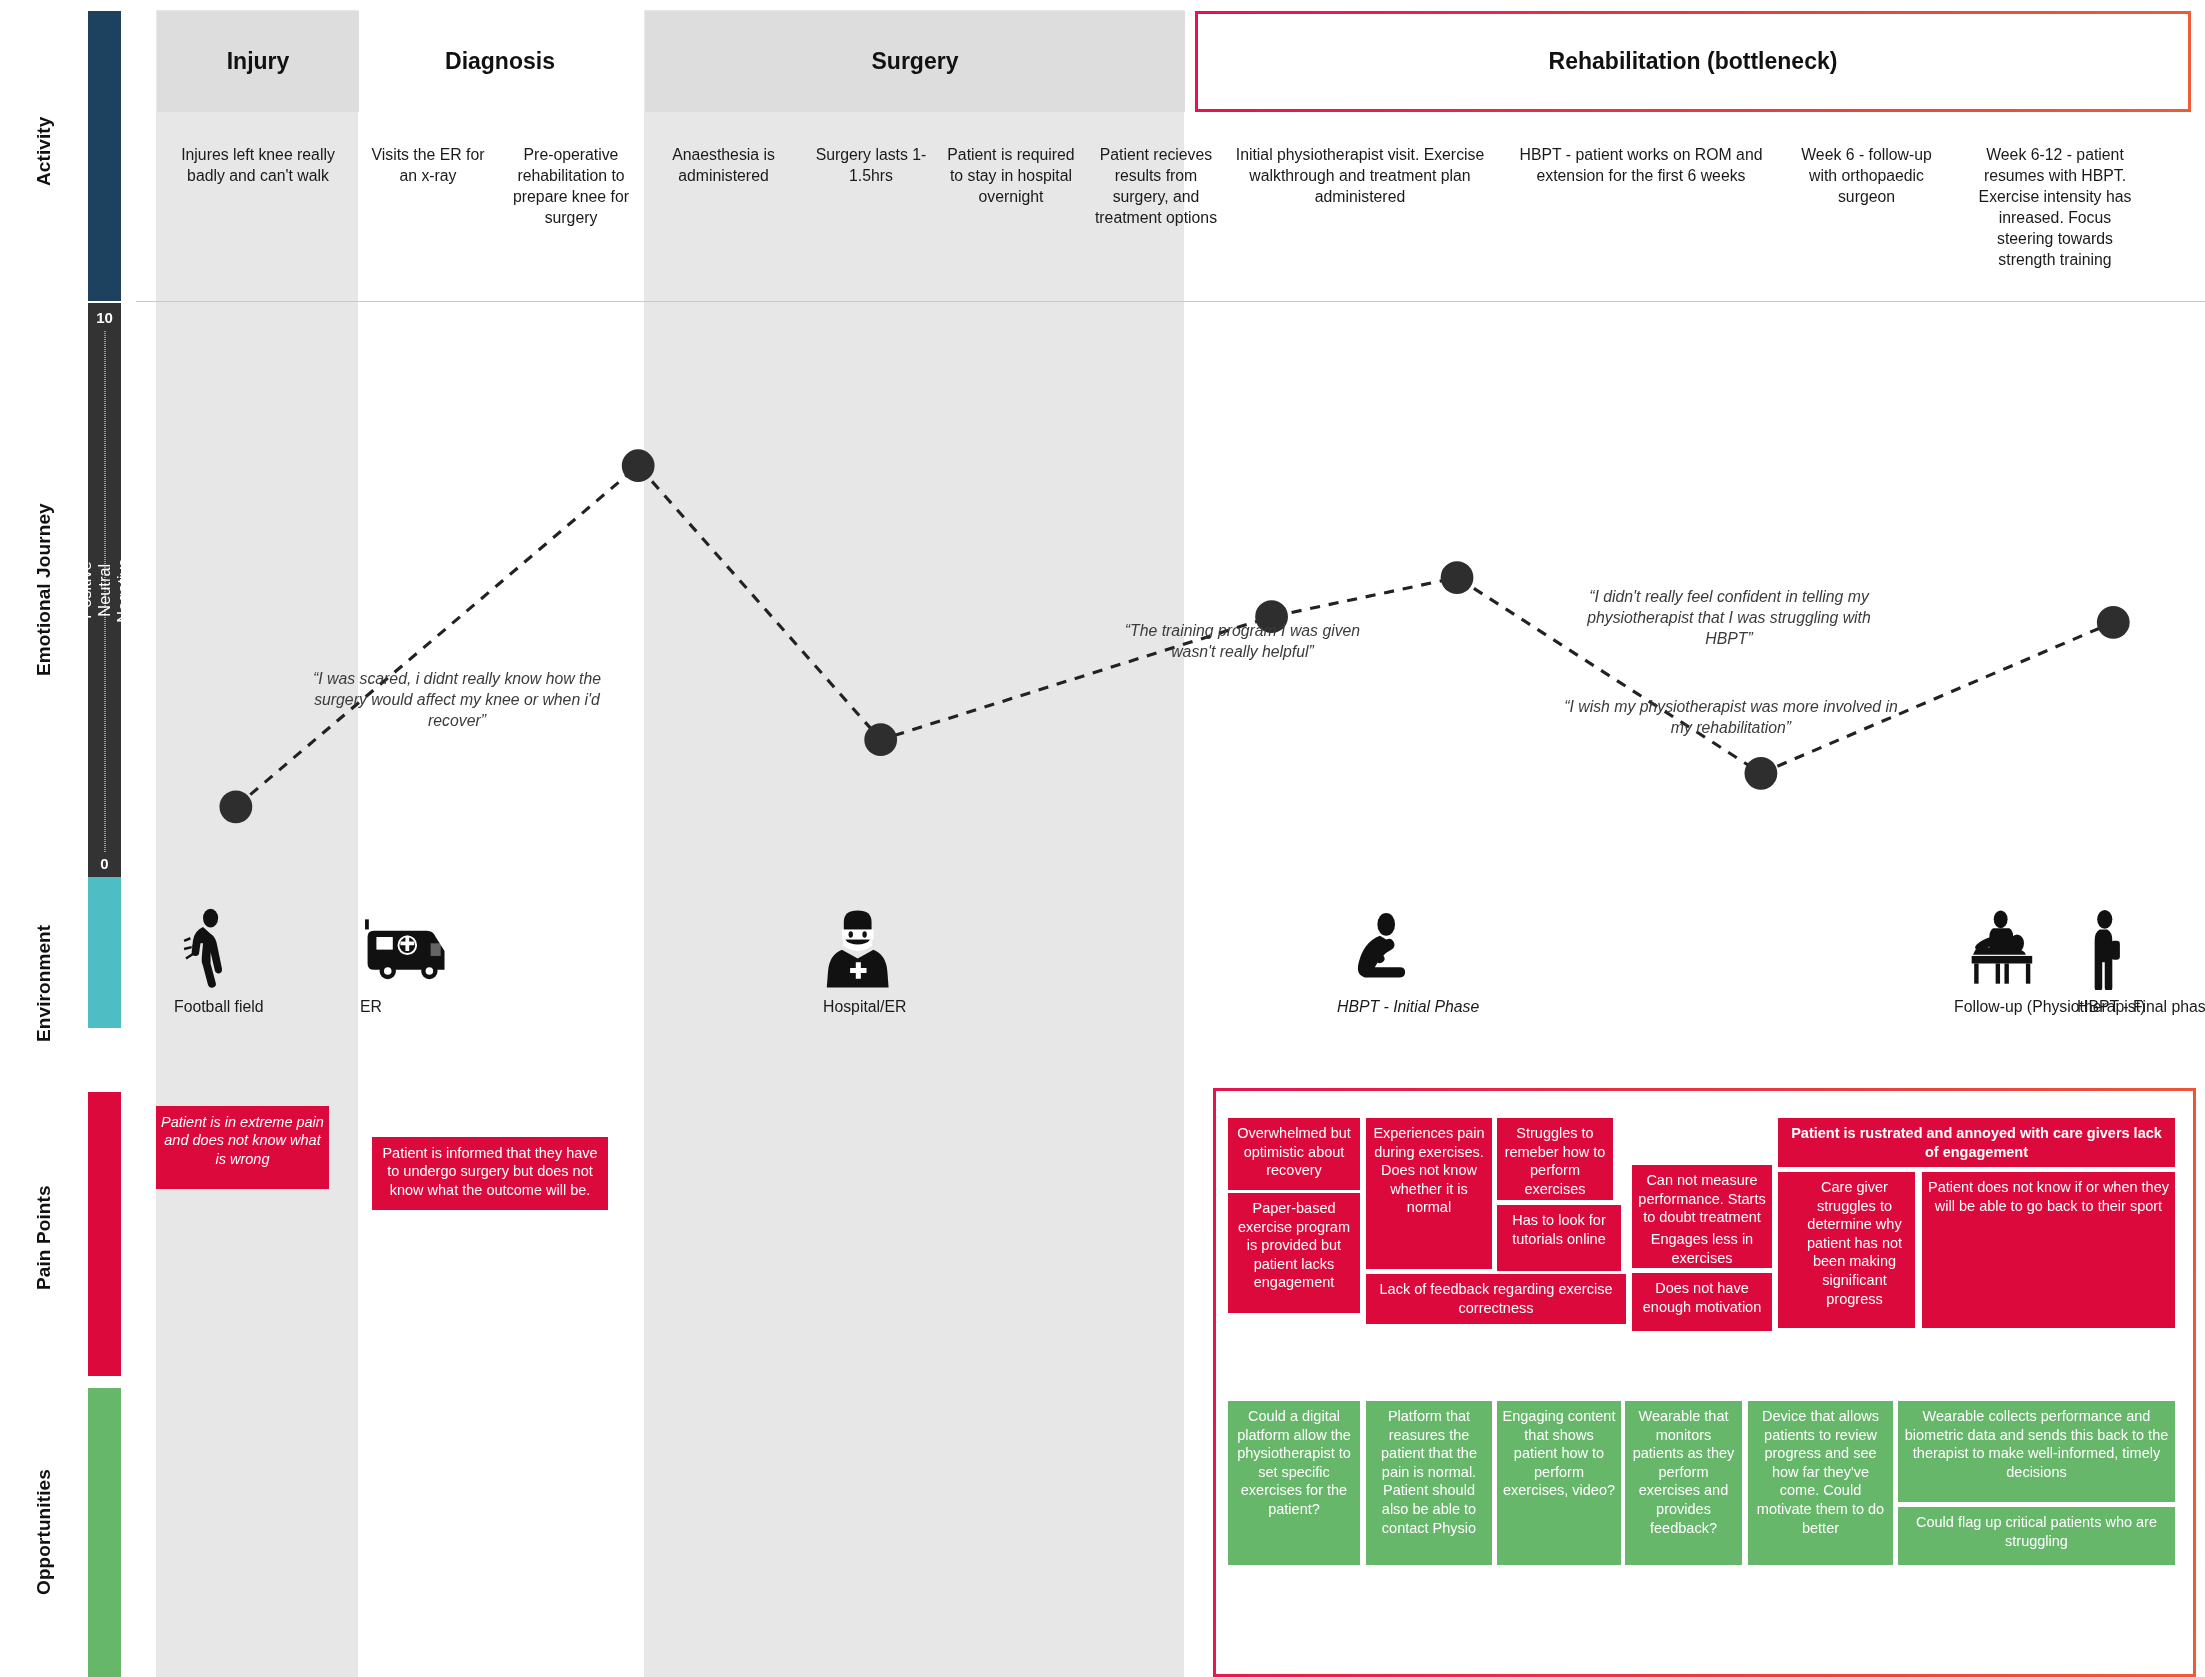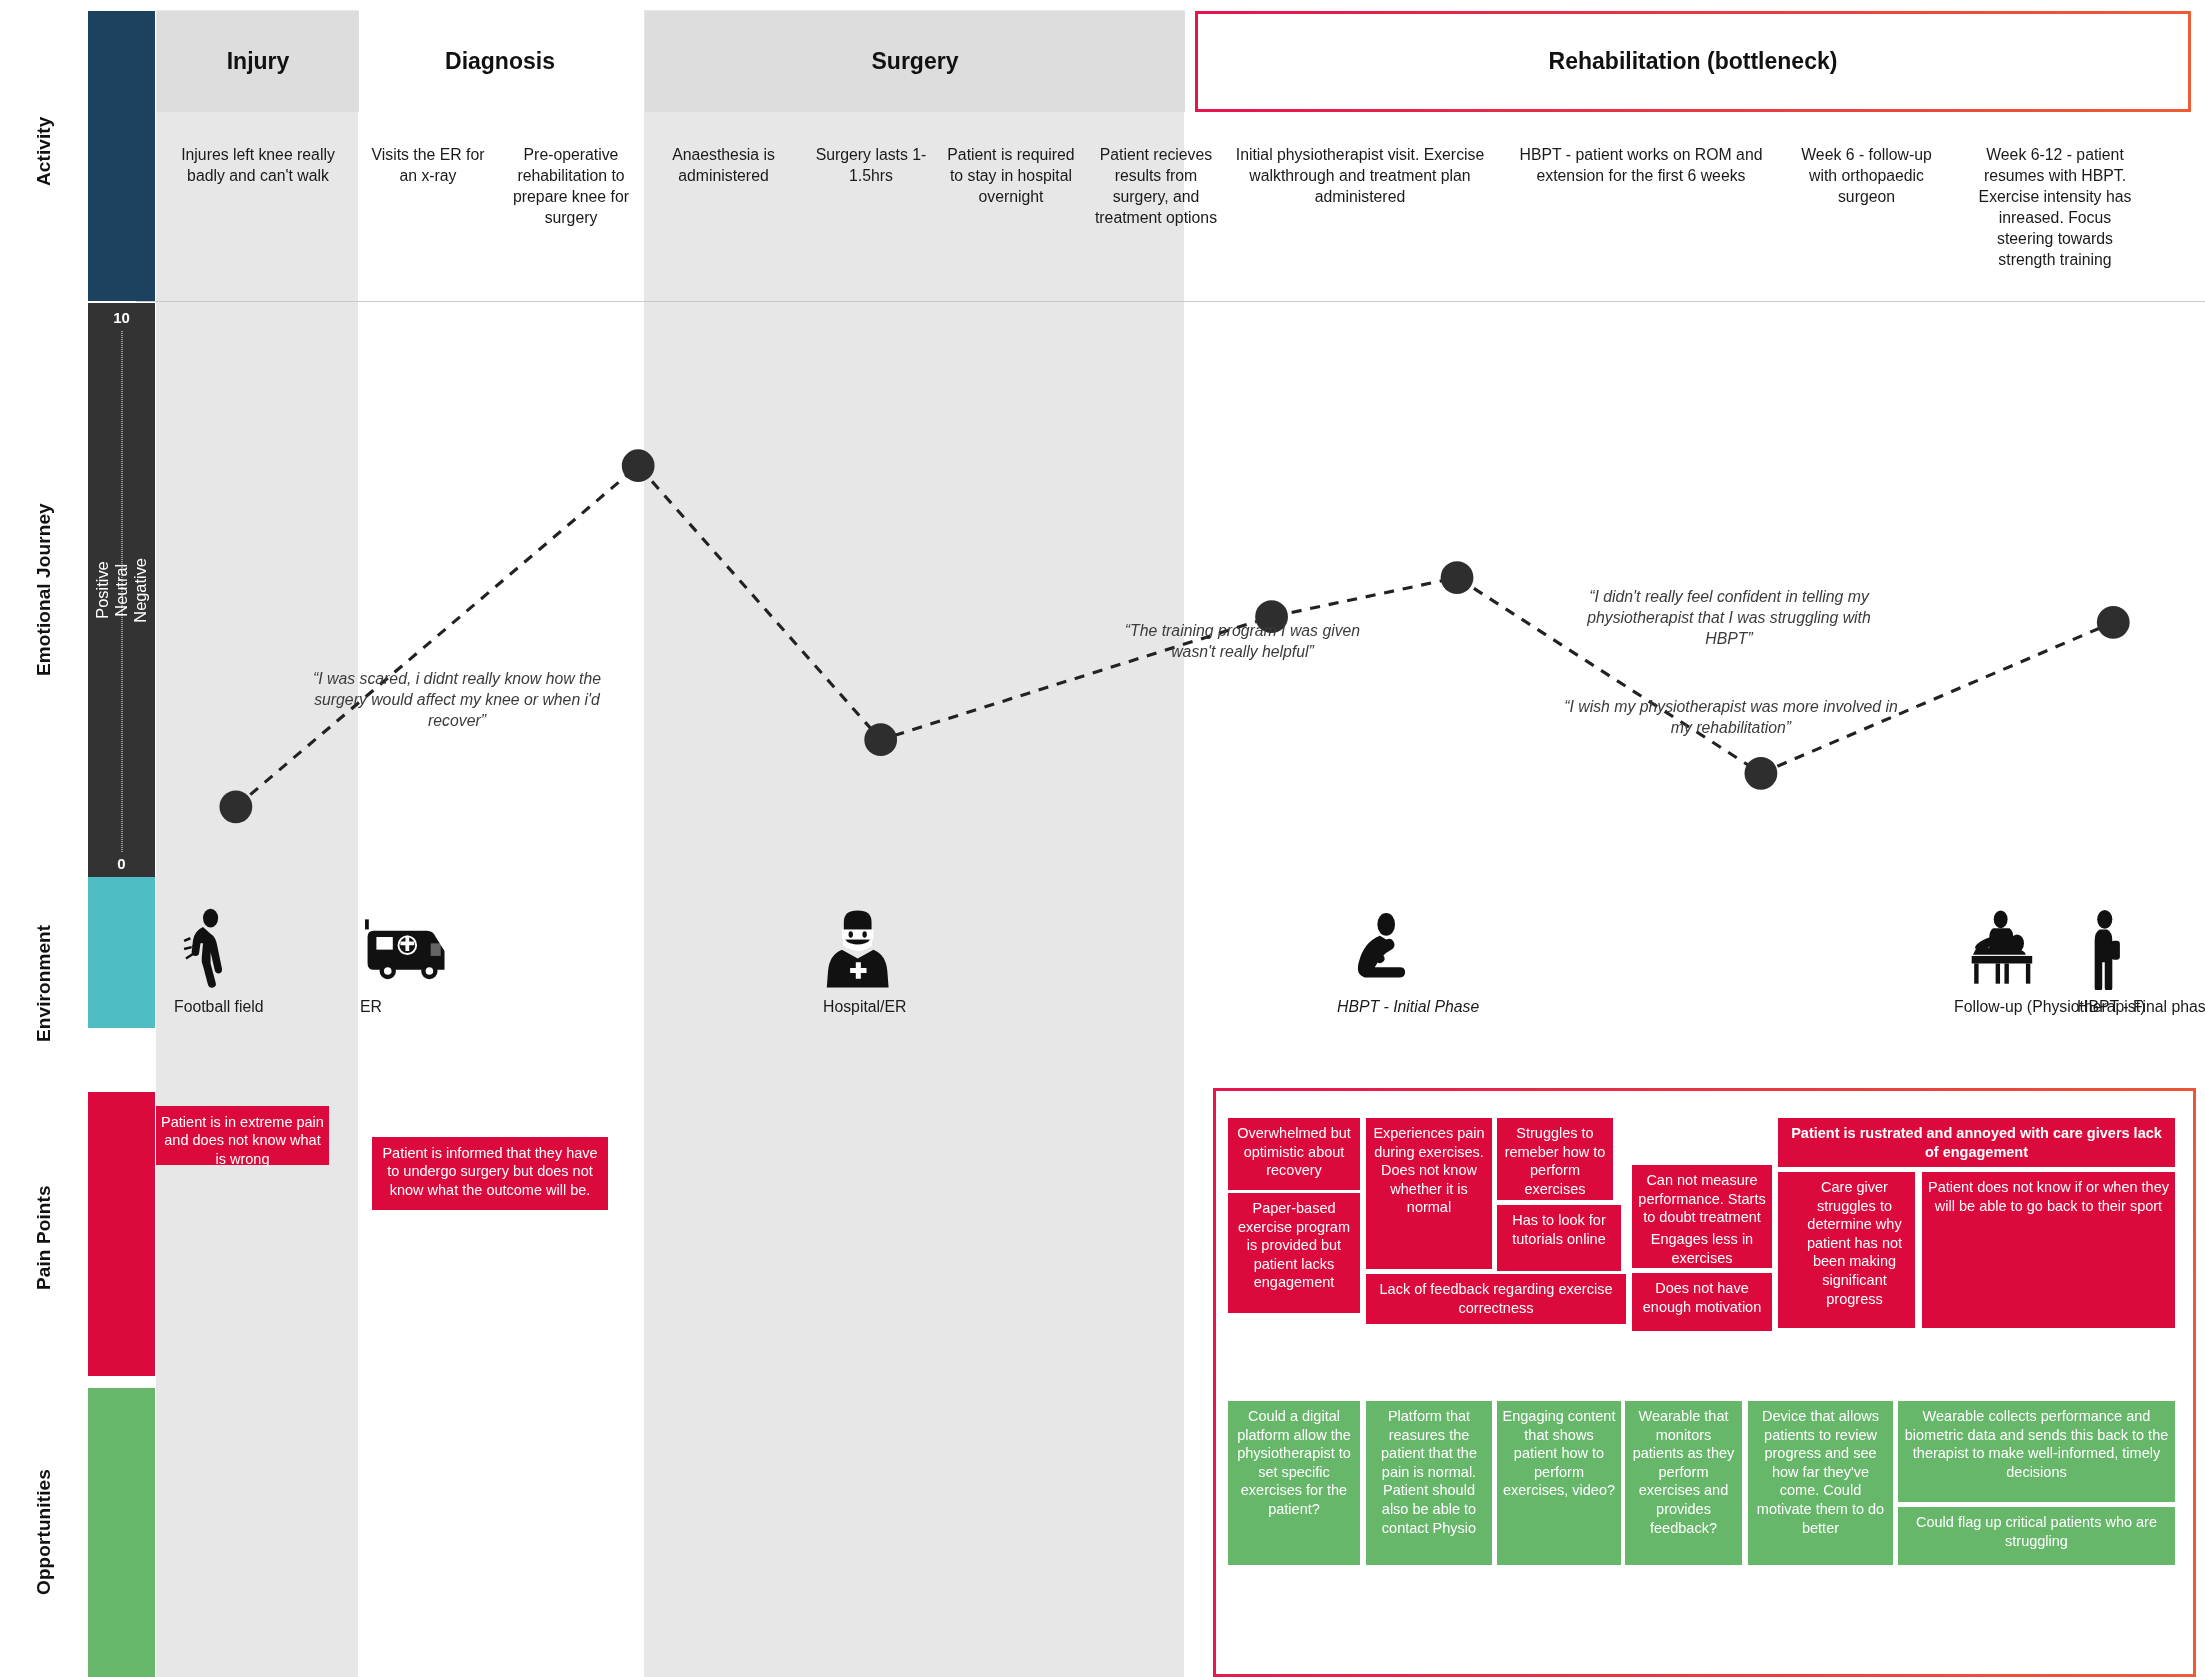--- a/index.html
+++ b/index.html
@@ -15,21 +15,21 @@
   
 
   .row-label{
     position:absolute; left:0; width:88px;
     display:flex; align-items:center; justify-content:center;
     font-weight:bold; font-size:19px; color:#111;
     writing-mode:vertical-rl; transform:rotate(180deg);
     letter-spacing:0.1px;
   }
 
-  .rail{ position:absolute; left:88px; width:67px; }
+  .rail{ position:absolute; left:88px; width:33px; }
 
   
   #activity-band{ position:absolute; left:136px; top:0; width:2070px; height:303px; }
   .stage-head{
     position:absolute; top:11.3px; height:101px;
     display:flex; align-items:center; justify-content:center;
     font-weight:bold; font-size:23px; color:#111; text-align:center;
   }
   .stage-head.grey{ background:#dddddd; }
   .stage-head.bottleneck{
@@ -271,21 +271,21 @@
         <path d="M36 34 q-8 4 -8 18 l0 30 l0 44 q0 6 6 6 q6 0 6-6 l0-40 l4 0 l0 40 q0 6 6 6 q6 0 6-6 l0-44 l0-30 q0-14 -8-18 z"></path>
         <path d="M36 48 q-10 16 0 30 q4 6 10 2 q6-4 2-10 q-6-8 -2-18 z"></path>
         <rect x="54" y="52" width="14" height="30" rx="5"></rect>
       </svg>
     </span>
     <span class="cap">HBPT - Final phase</span>
   </div>
 </div>
 
 <div id="pain-band">
-  <div class="card pain" style="left:20px;  top:16.4px;  width:173px; height:59px;">
+  <div class="card pain" style="left:20px;  top:16.4px;  width:173px; height:83px;font-style:italic;">
       <span>Patient is in extreme pain and does not know what is wrong</span>
     </div>
   <div class="card pain" style="left:236px; top:16.4px;  width:236px; height:73px;margin-top:31px;">
       <span>Patient is informed that they have to undergo surgery but does not know what the outcome will be.</span>
     </div>
 
   <div class="card pain" style="left:1092px;top:28px;  width:132px; height:72px;">
       <span>Overwhelmed but optimistic about recovery</span>
     </div>
   <div class="card pain" style="left:1092px;top:103px; width:132px; height:120px;">

